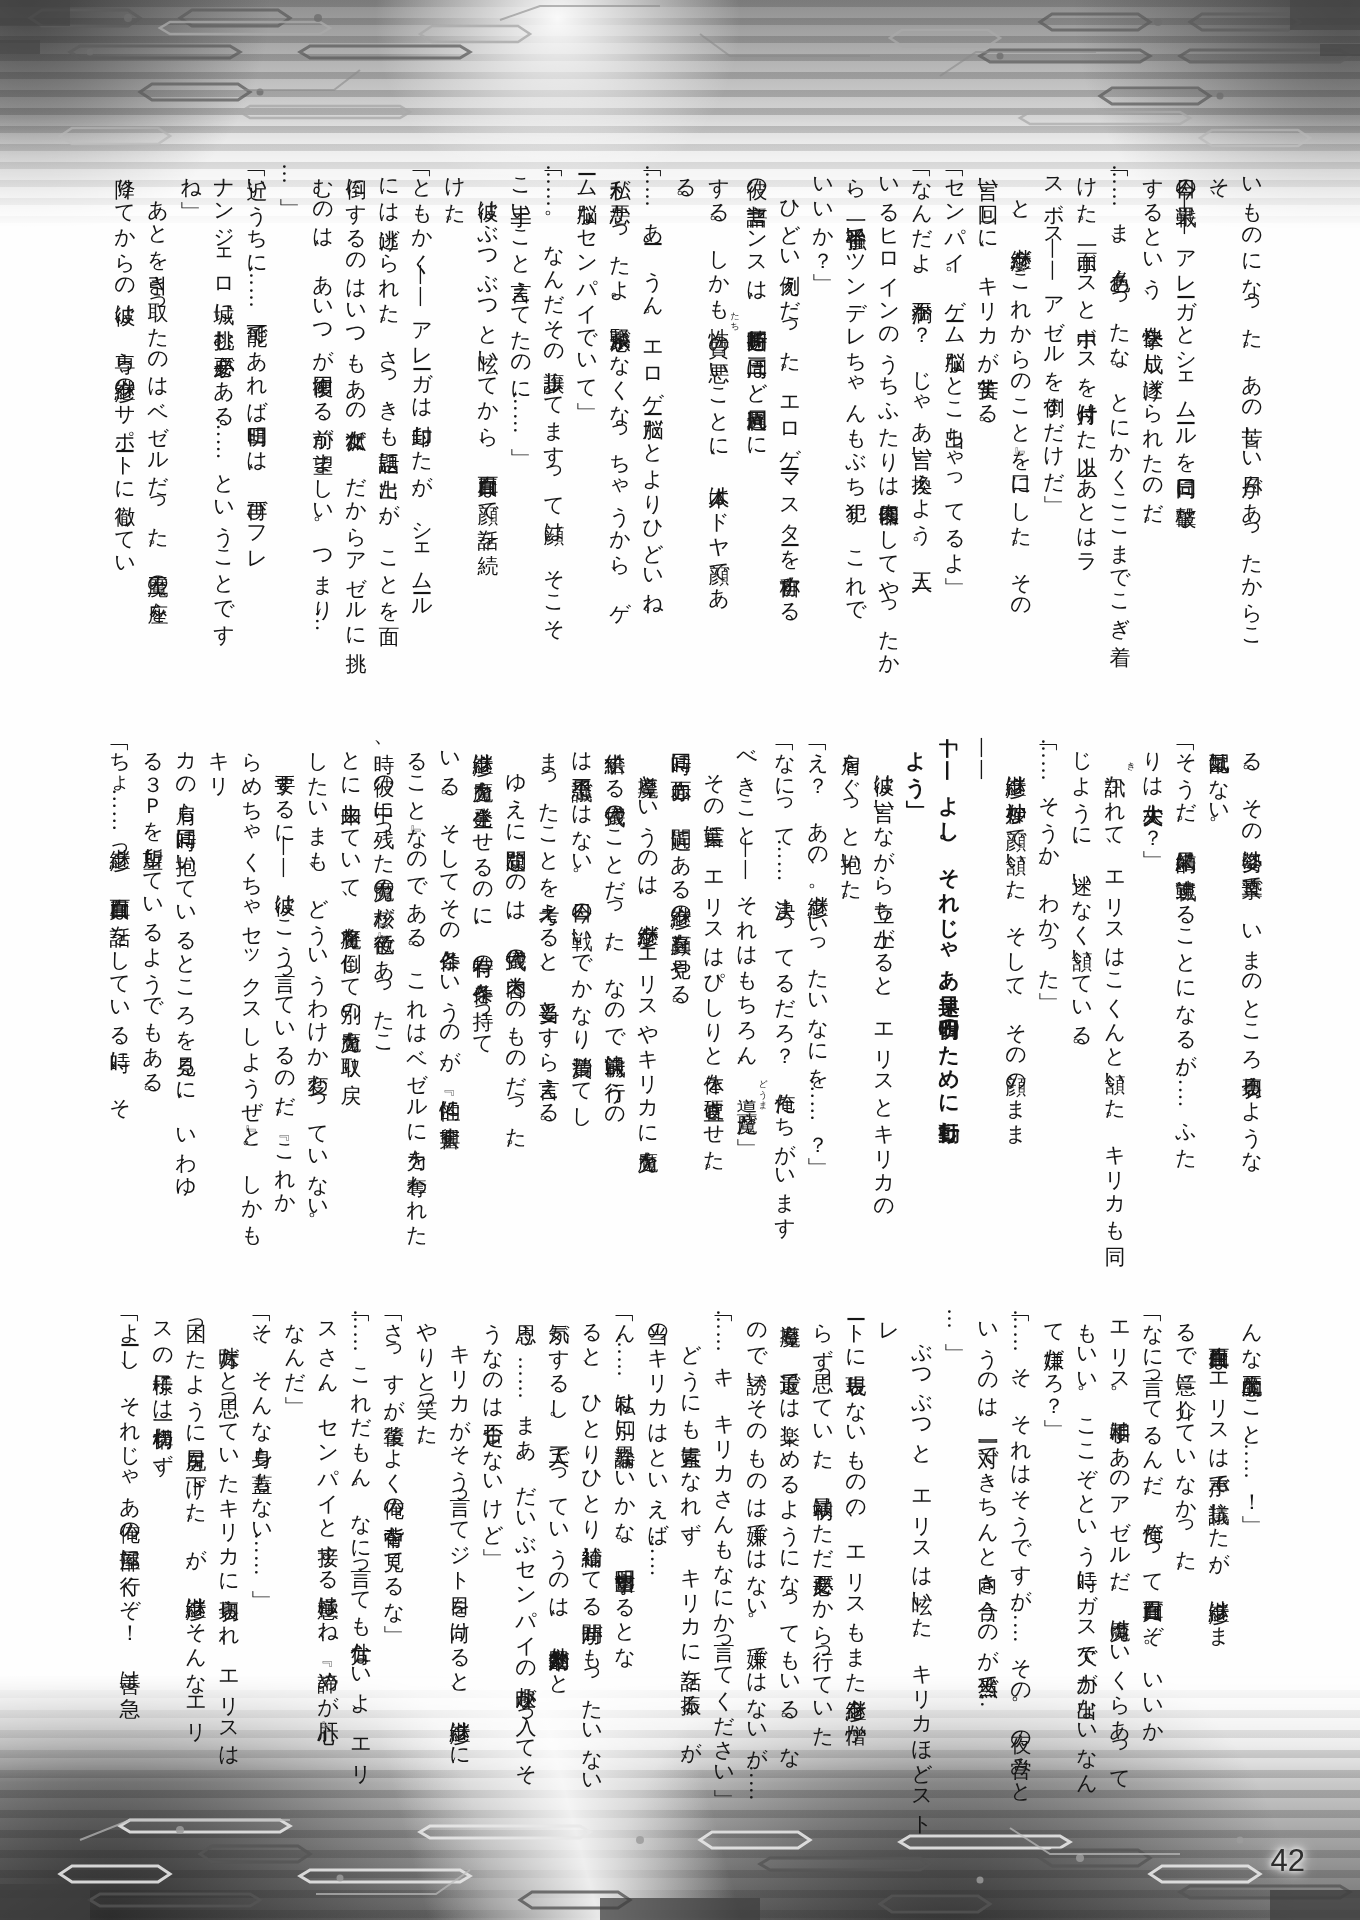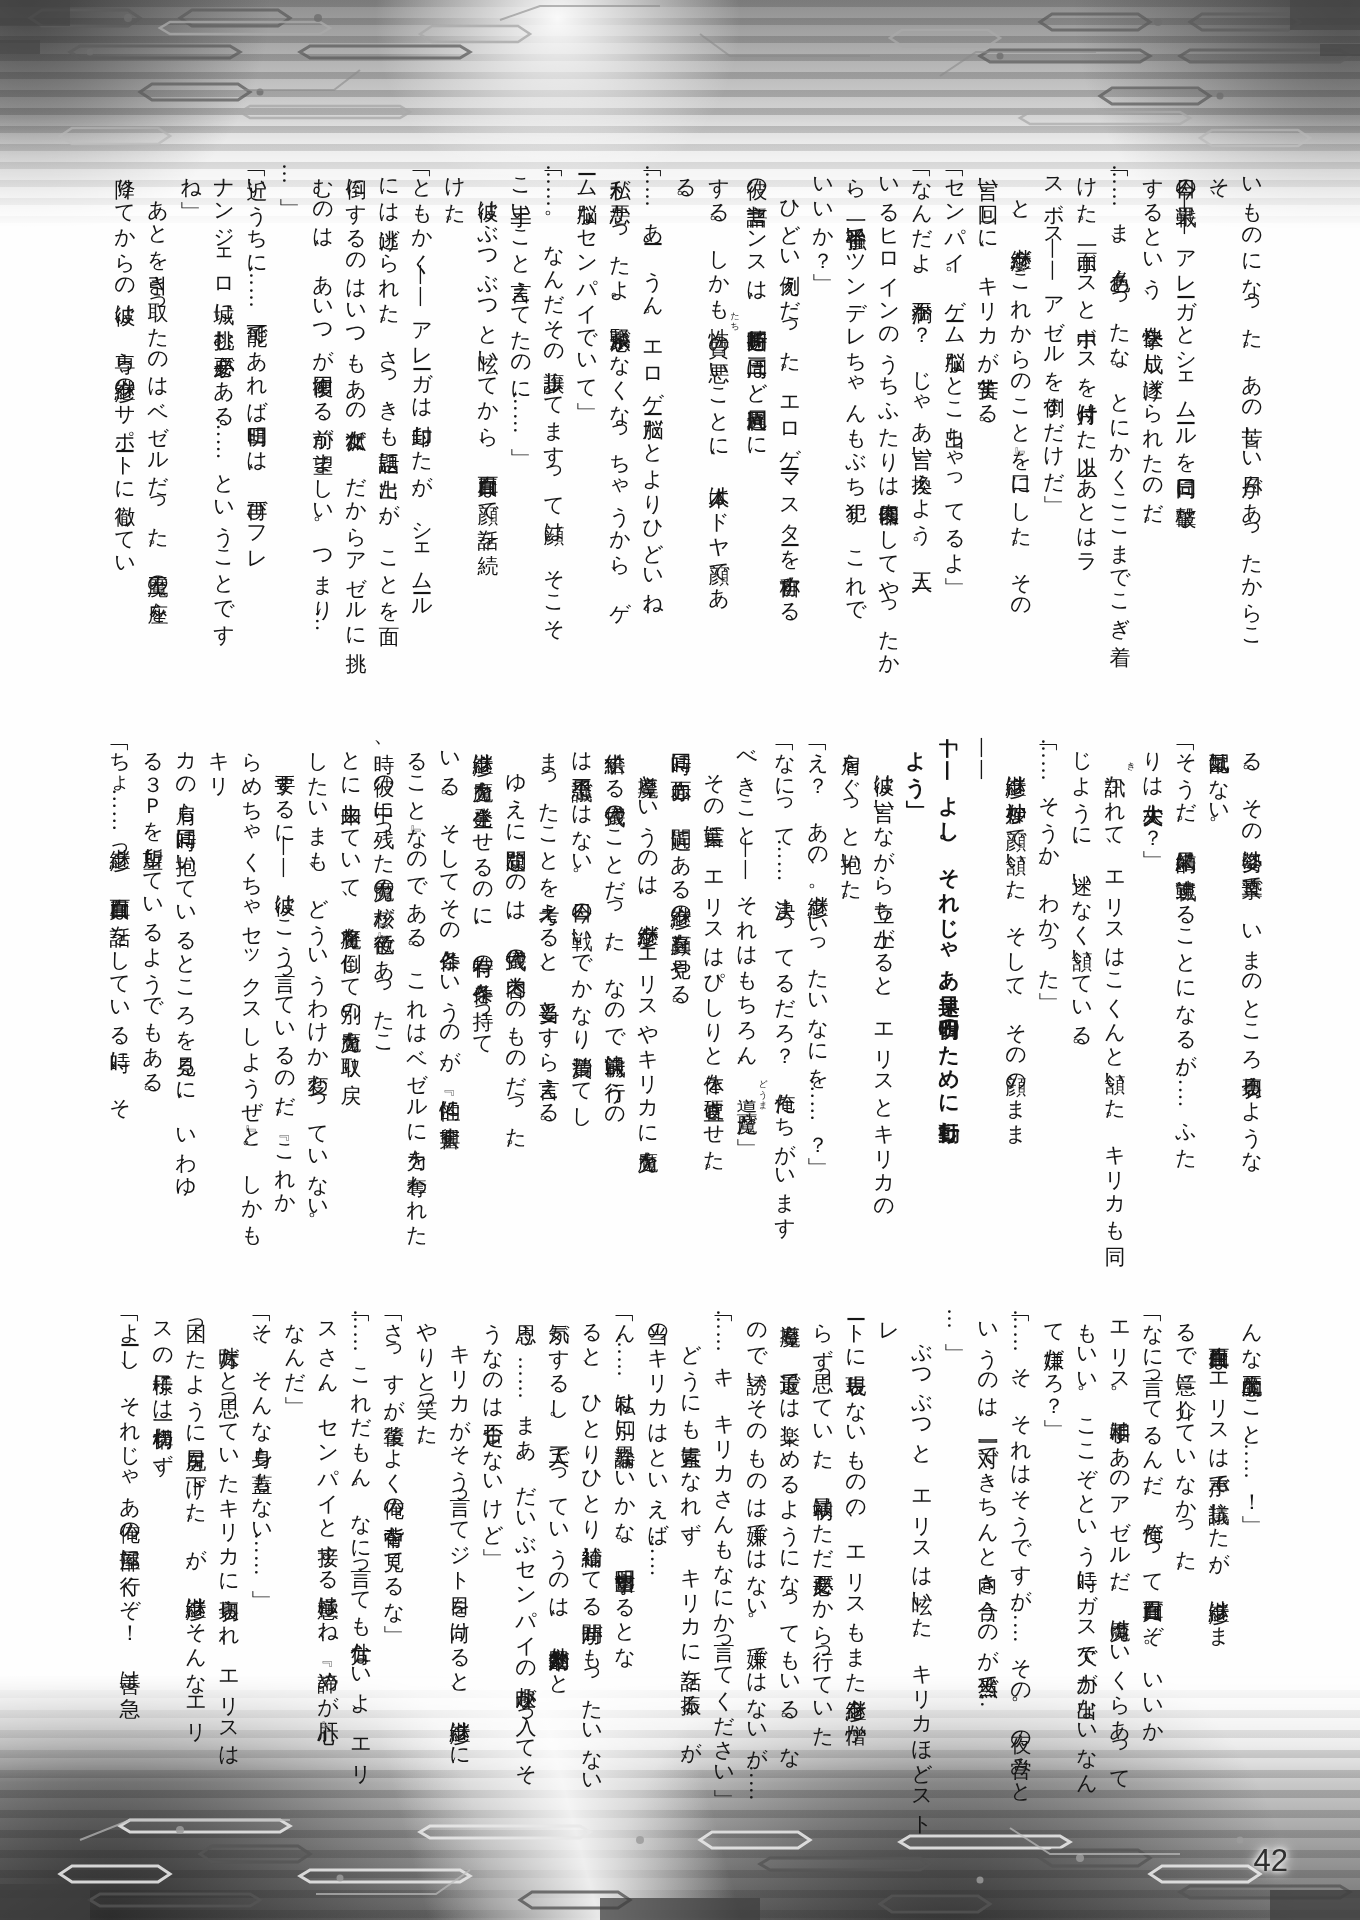--- a/index.html
+++ b/index.html
@@ -55,21 +55,21 @@
   .band-2{top:737px;}
   .band-3{top:1308px;}
   .col{margin:0;padding:0;}
   .col.em{font-weight:bold;}
   .qb{color:#8f8f8f;}
   ruby rt{font-size:9px;letter-spacing:0;color:#222;}
 
   
   .page-number{
     position:absolute;
-    right:72px;top:1843px;
+    right:55px;top:1843px;
     font-family:"Liberation Sans","DejaVu Sans",sans-serif;
     font-size:31px;
     color:#2e2e2e;
     text-shadow:0 0 5px #fff,0 0 10px #fff,0 0 16px rgba(255,255,255,.9);
   }
 </style>
 </head>
 <body>
 
 <div class="page">

